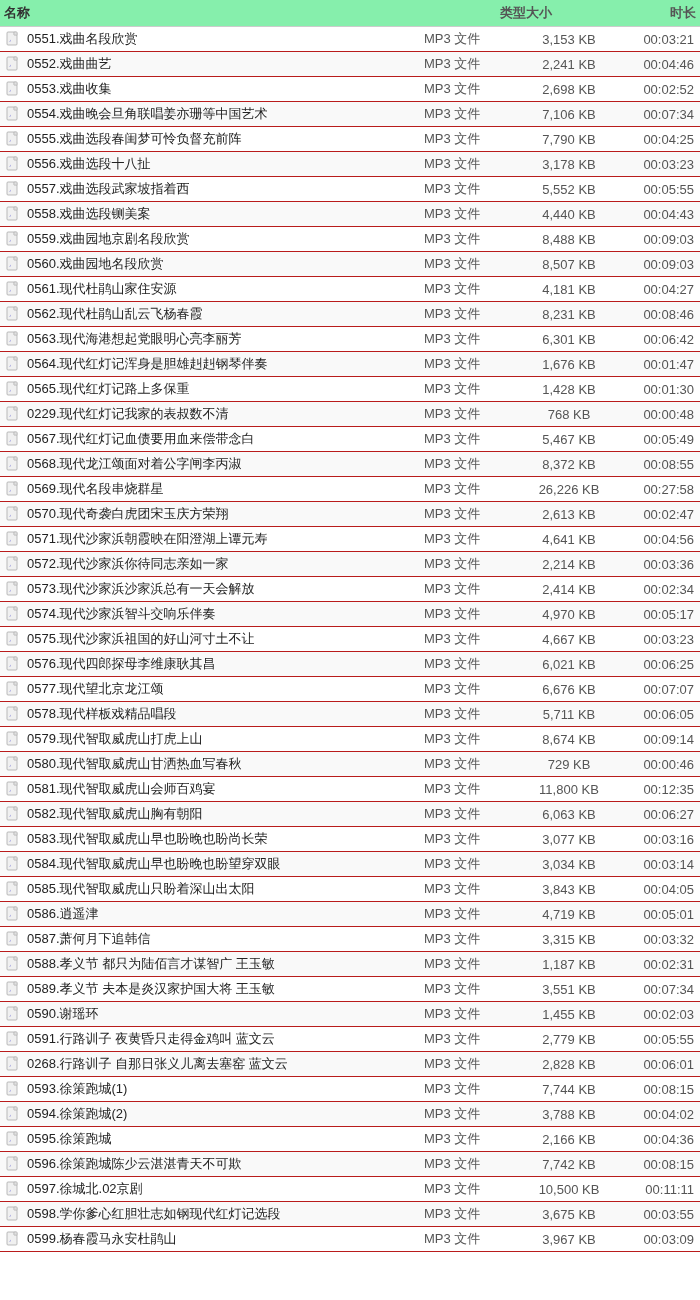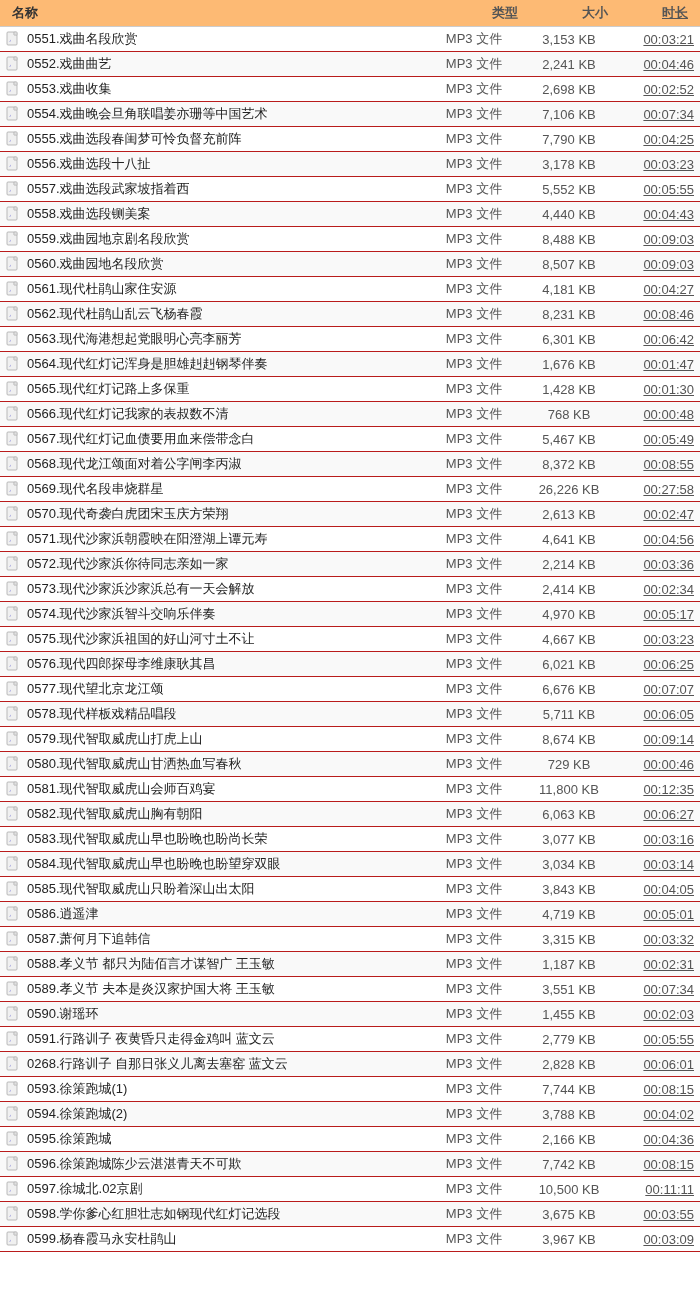--- a/index.html
+++ b/index.html
@@ -9,29 +9,29 @@
       background: #fff;
       color: #222;
       width: 700px;
     }
     .table-container {
       width: 700px;
     }
     .table-header {
       display: grid;
       grid-template-columns: 1fr 100px 90px 80px;
-      background: #fdba74;
+      background: #86efac;
       border-bottom: 1px solid #ccc;
-      padding: 4px 12px;
+      padding: 4px 4px;
       font-weight: bold;
       color: #333;
     }
     .table-header .col-name { }
     .table-header .col-type { text-align: right; }
-    .table-header .col-size { text-align: right; }
+    .table-header .col-size { text-align: left; }
     .table-header .col-duration { text-align: right; }
     .table-row {
       display: grid;
       grid-template-columns: 1fr 100px 90px 80px;
       padding: 3px 6px;
       border-bottom: 1px solid #b91c1c;
       align-items: center;
     }
     .table-row:nth-child(odd) { background: #fff; }
     .table-row:nth-child(even) { background: #f9f9f9; }
@@ -42,23 +42,23 @@
       white-space: nowrap;
       overflow: hidden;
       text-overflow: ellipsis;
     }
     .file-icon {
       width: 16px;
       height: 16px;
       flex-shrink: 0;
       display: inline-block;
     }
-    .col-type { text-align: center; color: #555; }
+    .col-type { text-align: left; color: #555; }
     .col-size { text-align: center; color: #555; }
-    .col-duration { text-align: right; color: #555; text-decoration: underline; }
+    .col-duration { text-align: right; color: #555; }
     .name-text {
       overflow: hidden;
       text-overflow: ellipsis;
       white-space: nowrap;
     }
   </style>
 </head>
 <body>
 
 <div class="table-container">
@@ -280,21 +280,21 @@
     <div class="col-duration">00:01:30</div>
   </div>
       <div class="table-row">
     <div class="col-name">
       <svg class="file-icon" viewBox="0 0 16 16" xmlns="http://www.w3.org/2000/svg">
     <rect x="1" y="1" width="10" height="13" rx="1" fill="#f0f0f0" stroke="#aaa" stroke-width="0.8"></rect>
     <path d="M8 1 L11 4 L8 4 Z" fill="#ccc" stroke="#aaa" stroke-width="0.5"></path>
     <rect x="8" y="1" width="3" height="3" rx="0.5" fill="#e0e0e0" stroke="#aaa" stroke-width="0.5"></rect>
     <text x="3" y="11" font-size="4" fill="#5555cc" font-family="Arial">♪</text>
   </svg>
-      <span class="name-text">0566.现代红灯记我家的表叔数不清</span>
+      <span class="name-text">0229.现代红灯记我家的表叔数不清</span>
     </div>
     <div class="col-type">MP3 文件</div>
     <div class="col-size">768 KB</div>
     <div class="col-duration">00:00:48</div>
   </div>
       <div class="table-row">
     <div class="col-name">
       <svg class="file-icon" viewBox="0 0 16 16" xmlns="http://www.w3.org/2000/svg">
     <rect x="1" y="1" width="10" height="13" rx="1" fill="#f0f0f0" stroke="#aaa" stroke-width="0.8"></rect>
     <path d="M8 1 L11 4 L8 4 Z" fill="#ccc" stroke="#aaa" stroke-width="0.5"></path>

